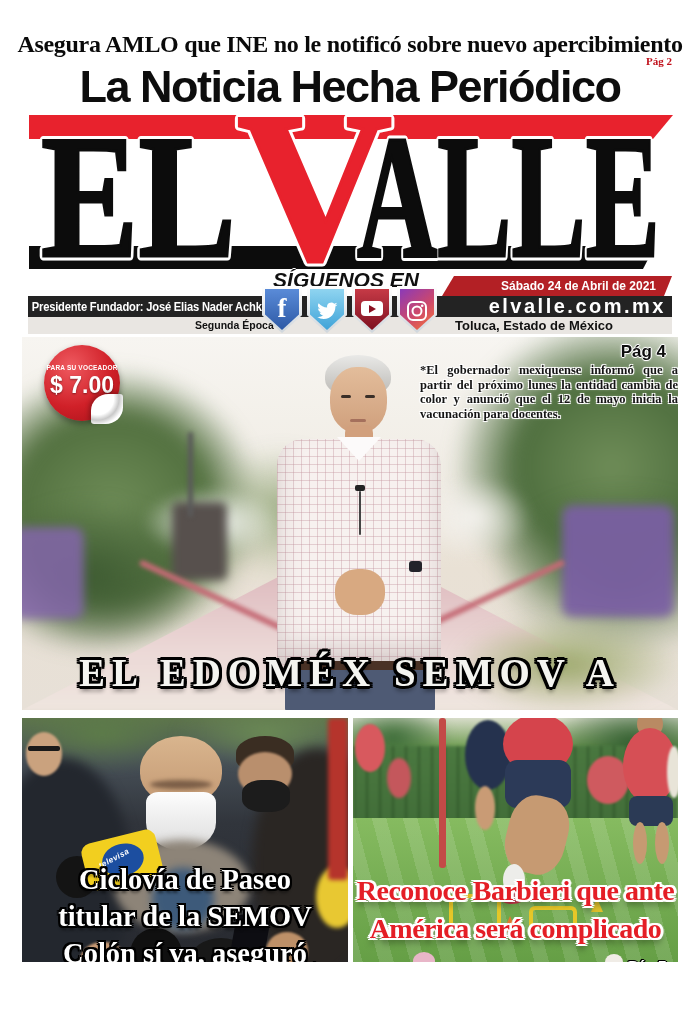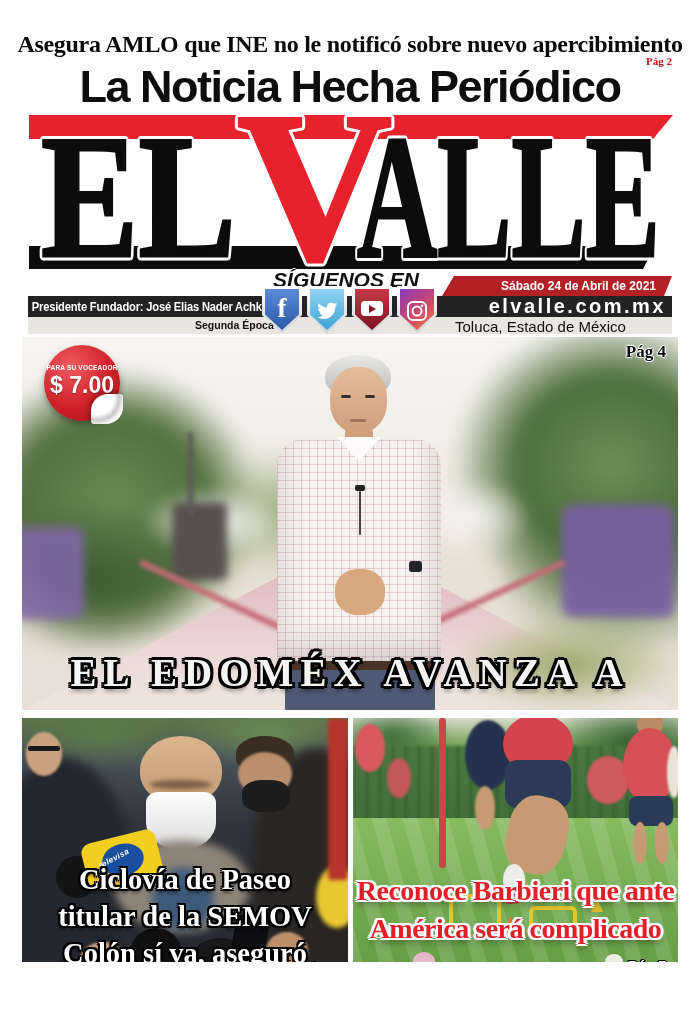--- a/index.html
+++ b/index.html
@@ -33,21 +33,21 @@
     text-shadow:-1px 0 0 #fff,1px 0 0 #fff,0 1px 0 #fff,0 -1px 0 #fff;}
   .red-right{flex:1;background:#b32025;display:flex;align-items:center;justify-content:flex-end;padding-right:16px;
     clip-path:polygon(12px 0,100% 0,calc(100% - 8px) 100%,0 100%);}
   .date{color:#fff;font-size:12px;font-weight:bold;}
   .bar-black{height:21px;background:#232323;display:flex;align-items:center;}
   .founder{color:#fff;font-size:12px;font-weight:bold;letter-spacing:-.2px;padding-left:4px;
     transform:scaleX(.93);transform-origin:left center;white-space:nowrap;}
   .site{margin-left:auto;color:#fff;font-size:20px;font-weight:bold;letter-spacing:2.5px;padding-right:6px;}
   .bar-gray{height:17px;background:#e9e6e2;position:relative;}
   .epoch{position:absolute;left:167px;top:2px;font-size:10.5px;font-weight:bold;color:#111;}
-  .location{position:absolute;left:427px;top:1px;font-size:15px;font-weight:normal;color:#111;}
+  .location{position:absolute;left:427px;top:1px;font-size:13px;font-weight:bold;color:#111;}
 
   
   .social{position:absolute;top:10px;left:234px;display:flex;gap:5px;z-index:5;}
   .pin{width:40px;height:47px;padding:3px;box-sizing:border-box;background:linear-gradient(#ffffff,#cfd6dc);
     clip-path:polygon(0 0,100% 0,100% 62%,50% 100%,0 62%);filter:drop-shadow(0 2px 2px rgba(0,0,0,.35));}
   .pin-in{width:34px;height:41px;clip-path:polygon(0 0,100% 0,100% 62%,50% 100%,0 62%);
     display:flex;justify-content:center;align-items:flex-start;padding-top:5px;box-sizing:border-box;}
   .pin-fb .pin-in{background:linear-gradient(#5a8bd8,#2d59a5);}
   .pin-tw .pin-in{background:linear-gradient(#8fd4f0,#3fa3d8);}
   .pin-yt .pin-in{background:linear-gradient(#c63a46,#7e1020);}
@@ -64,21 +64,21 @@
 
   .badge{position:absolute;left:22px;top:8px;width:76px;height:76px;border-radius:50%;z-index:4;
     background:radial-gradient(circle at 35% 28%,#ef5a60,#d02028 55%,#a31118);box-shadow:0 3px 6px rgba(0,0,0,.35);}
   .badge::after{content:"";position:absolute;right:-3px;bottom:-3px;width:32px;height:30px;
     background:radial-gradient(circle at 20% 15%,#ffffff 45%,#c9c9c9 60%,#ffffff 75%);
     border-radius:55% 10% 55% 10%;box-shadow:-2px -2px 4px rgba(0,0,0,.25);}
   .badge-label{margin-top:19px;text-align:center;font-size:6.5px;font-weight:bold;color:#fff;letter-spacing:.2px;}
   .badge-price{text-align:center;font-size:23px;font-weight:bold;color:#fff;margin-top:1px;
     text-shadow:0 1px 2px rgba(0,0,0,.4);}
 
-  .pag-dark{position:absolute;top:5px;right:12px;font-family:Liberation Serif, serif;font-weight:bold;
+  .pag-dark{position:absolute;top:5px;right:12px;font-family:Liberation Sans, sans-serif;font-weight:bold;
     font-size:17px;color:#0d0d0d;z-index:4;
     text-shadow:-1px 0 0 #fff,1px 0 0 #fff,0 1px 0 #fff,0 -1px 0 #fff,0 0 3px #fff;}
   .caption{position:absolute;left:398px;top:26px;width:258px;z-index:4;font-family:"Liberation Serif",serif;
     font-weight:bold;font-size:12.5px;line-height:1.16;text-align:justify;color:#151515;
     text-shadow:1px 1px 0 rgba(255,255,255,.95),-1px -1px 0 rgba(255,255,255,.95),
       1px -1px 0 rgba(255,255,255,.95),-1px 1px 0 rgba(255,255,255,.95),0 0 3px rgba(255,255,255,.9);}
 
   .ob{text-shadow:
     -3px 0 0 #000,3px 0 0 #000,0 -3px 0 #000,0 3px 0 #000,
     -2px -2px 0 #000,2px -2px 0 #000,-2px 2px 0 #000,2px 2px 0 #000,
@@ -217,23 +217,24 @@
       <i class="b" style="left:66px;top:214px;width:50px;height:46px;background:#d8a981;border-radius:45%;"></i>
       <i class="b" style="left:18px;top:306px;width:146px;height:11px;background:#4a3226;border-radius:3px;"></i>
       <i class="b" style="left:16px;top:315px;width:150px;height:42px;background:#4e5a74;border-radius:4px;"></i>
     </div>
 
     <div class="badge">
       <div class="badge-label">PARA SU VOCEADOR</div>
       <div class="badge-price">$ 7.00</div>
     </div>
     <div class="pag-dark">Pág 4</div>
+    <div class="caption">*El gobernador mexiquense informó que a partir del próximo lunes la entidad cambia de color y anunció que el 12 de mayo inicia la vacunación para docentes.</div>
 
     <div class="hl-main">
-      <div class="hl1 ob">EL EDOMÉX AVANZA A</div>
+      <div class="hl1 ob">EL EDOMÉX SEMOV A</div>
     </div>
   </div>
 
   <div class="card card-left">
     <i class="b" style="left:-20px;top:-25px;width:200px;height:80px;background:radial-gradient(closest-side,#5d7c49,rgba(93,124,73,0));filter:blur(5px);"></i>
     <i class="b" style="left:150px;top:-20px;width:190px;height:70px;background:radial-gradient(closest-side,#6b8a55,rgba(107,138,85,0));filter:blur(5px);"></i>
     <i class="b" style="left:-30px;top:40px;width:140px;height:240px;background:#23272e;filter:blur(6px);"></i>
     <i class="b" style="left:230px;top:30px;width:130px;height:230px;background:#2a2623;filter:blur(6px);"></i>
     <i class="b" style="left:4px;top:14px;width:36px;height:44px;background:#caa27e;filter:blur(1px);"></i>
     <i class="b" style="left:6px;top:28px;width:32px;height:5px;background:#1a1a1a;border-radius:2px;"></i>

